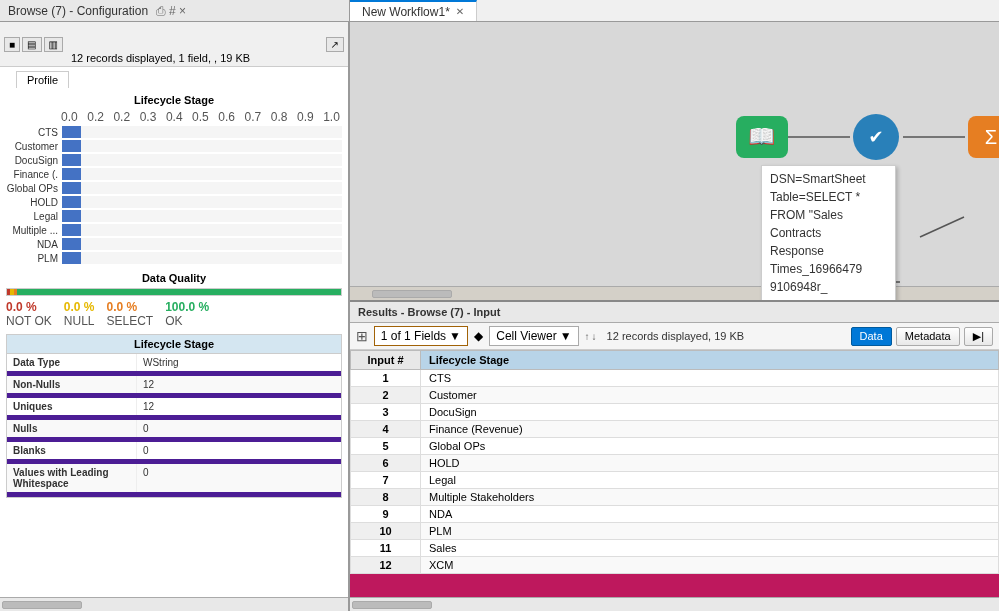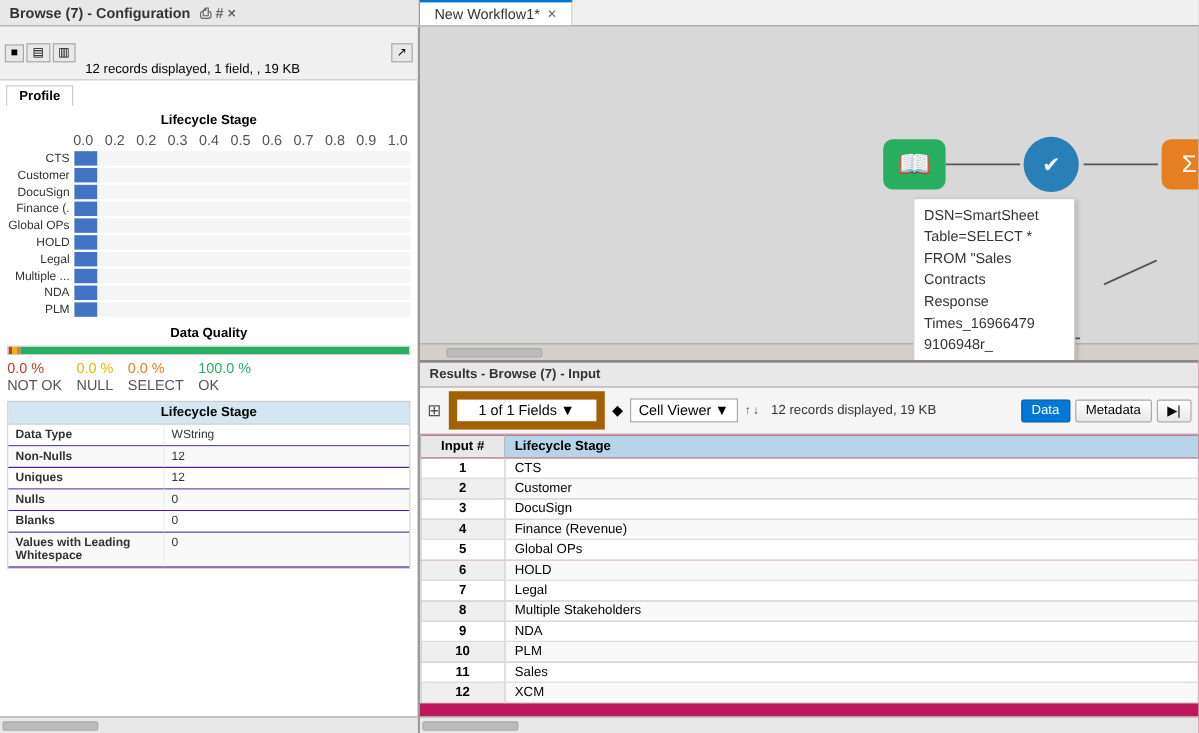--- a/index.html
+++ b/index.html
@@ -1,61 +1,61 @@
 <!DOCTYPE html>
 <html><head>
   <meta charset="utf-8">
   <style>
     * { box-sizing: border-box; margin: 0; padding: 0; font-family: Arial, sans-serif; font-size: 12px; }
     body { background: #d4d0c8; width: 999px; height: 611px; overflow: hidden; display: flex; flex-direction: column; }
 
     
     .top-bar { display: flex; align-items: stretch; background: #f0f0f0; border-bottom: 1px solid #999; height: 22px; }
-    .top-bar-left { background: #e8e8e8; border-right: 1px solid #999; padding: 0 8px; display: flex; align-items: center; font-size: 11px; color: #333; min-width: 350px; font-weight: bold; }
+    .top-bar-left { background: #e8e8e8; border-right: 1px solid #999; padding: 0 8px; display: flex; align-items: center; font-size: 11px; color: #333; min-width: 350px; }
     .top-bar-left .pin-icon { margin-left: 8px; color: #666; }
     .top-bar-right { display: flex; align-items: center; flex: 1; }
     .tab-active { background: #fff; border-right: 1px solid #ccc; padding: 0 12px; height: 100%; display: flex; align-items: center; font-size: 11px; color: #333; border-top: 2px solid #0078d7; }
     .tab-close { margin-left: 6px; color: #666; cursor: pointer; font-size: 10px; }
 
     
     .main-content { display: flex; flex: 1; overflow: hidden; }
 
     
     .left-panel { width: 350px; background: #fff; border-right: 2px solid #999; display: flex; flex-direction: column; overflow: hidden; }
     .left-panel-toolbar { display: flex; gap: 2px; padding: 2px 4px; background: #f0f0f0; border-bottom: 1px solid #ccc; align-items: center; }
     .toolbar-btn { background: #e8e8e8; border: 1px solid #aaa; padding: 1px 4px; cursor: pointer; font-size: 10px; }
     .profile-tab-area { padding: 0; }
-    .profile-tab { display: inline-block; background: #fff; border: 1px solid #ccc; border-bottom: none; padding: 2px 10px; font-size: 11px; margin-left: 5px; margin-top: 4px; font-weight: bold; }
+    .profile-tab { display: inline-block; background: #fff; border: 1px solid #ccc; border-bottom: none; padding: 2px 10px; font-size: 11px; margin-left: 16px; margin-top: 4px; }
 
     
     .profile-content { padding: 6px; overflow-y: auto; flex: 1; }
     .chart-title { text-align: center; font-size: 11px; font-weight: bold; margin-bottom: 4px; }
     .chart-axis { display: flex; justify-content: space-between; font-size: 9px; color: #555; padding: 0 2px 2px 55px; }
     .bar-chart { display: flex; flex-direction: column; gap: 2px; }
     .bar-row { display: flex; align-items: center; gap: 4px; }
     .bar-label { width: 52px; text-align: right; font-size: 10px; color: #333; white-space: nowrap; overflow: hidden; text-overflow: ellipsis; flex-shrink: 0; }
     .bar-container { flex: 1; height: 12px; background: #f5f5f5; position: relative; }
     .bar-fill { height: 100%; background: #4472c4; }
 
     .data-quality { margin-top: 8px; }
     .dq-title { text-align: center; font-size: 11px; font-weight: bold; margin-bottom: 4px; }
     .dq-bars { display: flex; height: 8px; width: 100%; border: 1px solid #ccc; overflow: hidden; }
     .dq-red { background: #c0392b; }
     .dq-yellow { background: #e6b800; }
     .dq-orange { background: #e67e22; }
     .dq-green { background: #27ae60; }
     .dq-labels { display: flex; gap: 12px; margin-top: 4px; font-size: 9px; }
     .dq-label { display: flex; flex-direction: column; align-items: flex-start; }
-    .dq-label .pct { font-weight: normal; }
+    .dq-label .pct { font-weight: bold; }
     .dq-label .lbl { color: #555; }
 
     
     .stats-section { margin-top: 6px; border: 1px solid #ccc; }
     .stats-header { background: #d4e6f1; padding: 3px 6px; font-size: 11px; font-weight: bold; text-align: center; border-bottom: 1px solid #ccc; }
-    .stats-row { display: flex; border-bottom: 1px solid #4c1d95; }
+    .stats-row { display: flex; border-bottom: 5px solid #4c1d95; }
     .stats-row:nth-child(odd) { background: #fff; }
     .stats-row:nth-child(even) { background: #f9f9f9; }
     .stats-key { width: 130px; padding: 3px 6px; font-size: 10px; color: #333; border-right: 1px solid #eee; font-weight: bold; }
     .stats-val { flex: 1; padding: 3px 6px; font-size: 10px; color: #333; }
 
     
     .right-panel { flex: 1; display: flex; flex-direction: column; overflow: hidden; background: #c8c8c8; }
 
     
     .workflow-canvas { flex: 0 0 280px; background: #d8d8d8; position: relative; overflow: hidden; border-bottom: 2px solid #888; }
@@ -71,21 +71,21 @@
 
     .arrow-svg { position: absolute; top: 0; left: 0; width: 100%; height: 100%; pointer-events: none; }
 
     
     .results-panel { flex: 1; display: flex; flex-direction: column; background: #be185d; overflow: hidden; }
     .results-header { background: #e8e8e8; border-bottom: 1px solid #aaa; padding: 4px 8px; font-size: 11px; color: #333; font-weight: bold; }
     .results-toolbar { display: flex; align-items: center; gap: 6px; padding: 3px 6px; background: #f5f5f5; border-bottom: 1px solid #ccc; }
     .results-toolbar .btn { background: linear-gradient(to bottom, #fff, #e8e8e8); border: 1px solid #aaa; padding: 2px 8px; cursor: pointer; font-size: 11px; border-radius: 2px; }
     .results-toolbar .btn-active { background: #0078d7; color: white; border-color: #005a9e; }
     .dropdown-btn { display: flex; align-items: center; gap: 3px; background: #fff; border: 1px solid #aaa; padding: 2px 6px; cursor: pointer; font-size: 11px; }
-    .fields-count { background: #fff; border: 7px solid #a16207; padding: 2px 18px; font-size: 11px; }
+    .fields-count { background: #fff; border: 1px solid #a16207; padding: 2px 6px; font-size: 11px; }
     .record-info { font-size: 11px; color: #333; margin-left: 4px; }
     .sort-icons { display: flex; gap: 2px; }
     .sort-btn { background: none; border: none; cursor: pointer; font-size: 10px; color: #555; }
 
     
     .data-table { overflow: auto; flex: 1; }
     table { border-collapse: collapse; width: 100%; }
     thead tr { background: #d4e6f1; }
     th { border: 1px solid #bbb; padding: 3px 8px; font-size: 11px; font-weight: bold; text-align: left; position: sticky; top: 0; background: #d4e6f1; }
     th.record-col { width: 70px; text-align: center; background: #e8e8e8; }

